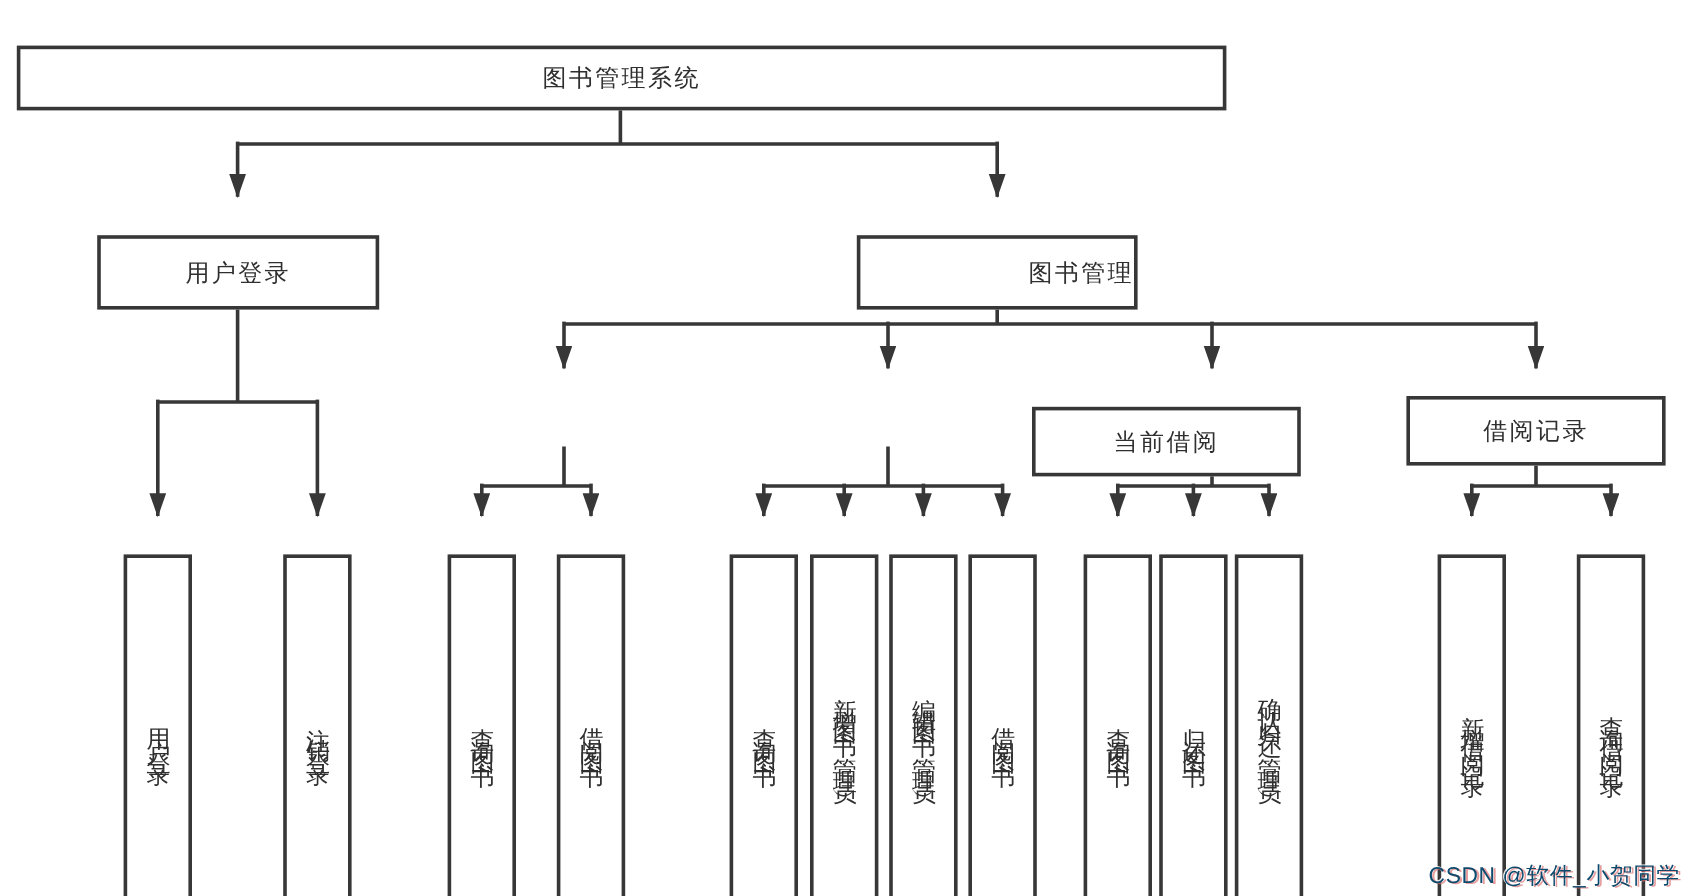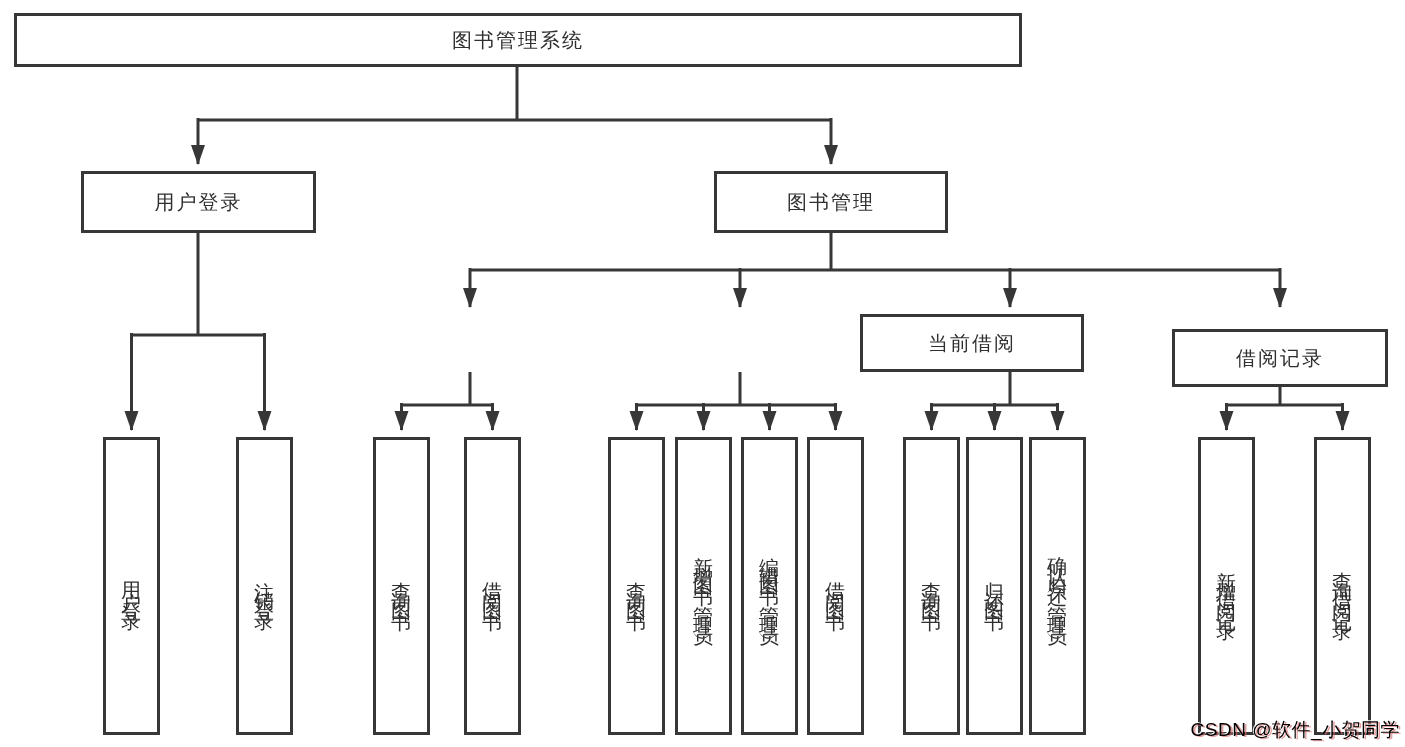--- a/index.html
+++ b/index.html
@@ -23,20 +23,21 @@
   .node{
     position:absolute;
     box-sizing:border-box;
     background:#ffffff;
     border:3px solid var(--line);
     display:flex;
     align-items:center;
     justify-content:center;
     z-index:1;
     color:var(--text);
+    margin-top:25px;
   }
   .hnode{
     font-size:20px;
     letter-spacing:2px;
     white-space:nowrap;
   }
   .leaf{
     top:437px;
     width:57px;
     height:298px;
@@ -46,46 +47,46 @@
     text-orientation:mixed;
     font-size:20px;
     line-height:1;
     letter-spacing:10px;
     white-space:nowrap;
     color:var(--text);
   }
   
   .n-root   {left:14px;  top:13px;  width:1008px; height:54px;}
   .n-l2-0   {left:81px;  top:171px; width:235px;  height:62px;}
-  .n-l2-1   {left:714px; top:171px; width:234px;  height:62px;}
+  .n-l2-1   {left:714px; top:171px; width:234px;  height:62px;justify-content:flex-end;}
   .n-l3-0   {left:362px; top:314px; width:216px;  height:58px;}
   .n-l3-1   {left:632px; top:314px; width:216px;  height:58px;}
   .n-l3-2   {left:860px; top:314px; width:224px;  height:58px;}
-  .n-l3-3   {left:1172px;top:329px; width:216px;  height:58px;}
+  .n-l3-3   {left:1172px;top:305px; width:216px;  height:58px;}
   .n-leaf-0 {left:103px;}
   .n-leaf-1 {left:236px;}
   .n-leaf-2 {left:373px;}
   .n-leaf-3 {left:464px;}
   .n-leaf-4 {left:608px;}
   .n-leaf-5 {left:675px;}
   .n-leaf-6 {left:741px;}
   .n-leaf-7 {left:807px;}
   .n-leaf-8 {left:903px;}
   .n-leaf-9 {left:966px;}
   .n-leaf-10{left:1029px;}
   .n-leaf-11{left:1198px;}
   .n-leaf-12{left:1314px;}
   .watermark{
     position:absolute;
     right:5px;
     bottom:4px;
     z-index:2;
     font-size:19px;
     letter-spacing:0.5px;
-    color:#000000;
+    color:#0c4a6e;
     text-shadow:2px 1px 0 rgba(216,106,106,0.65), -1px -1px 0 rgba(255,255,255,0.9);
     white-space:nowrap;
   }
 </style>
 </head>
 <body>
 
 <div class="canvas">
 
   <svg class="connectors" width="1405" height="747" viewBox="0 0 1405 747" aria-hidden="true">

